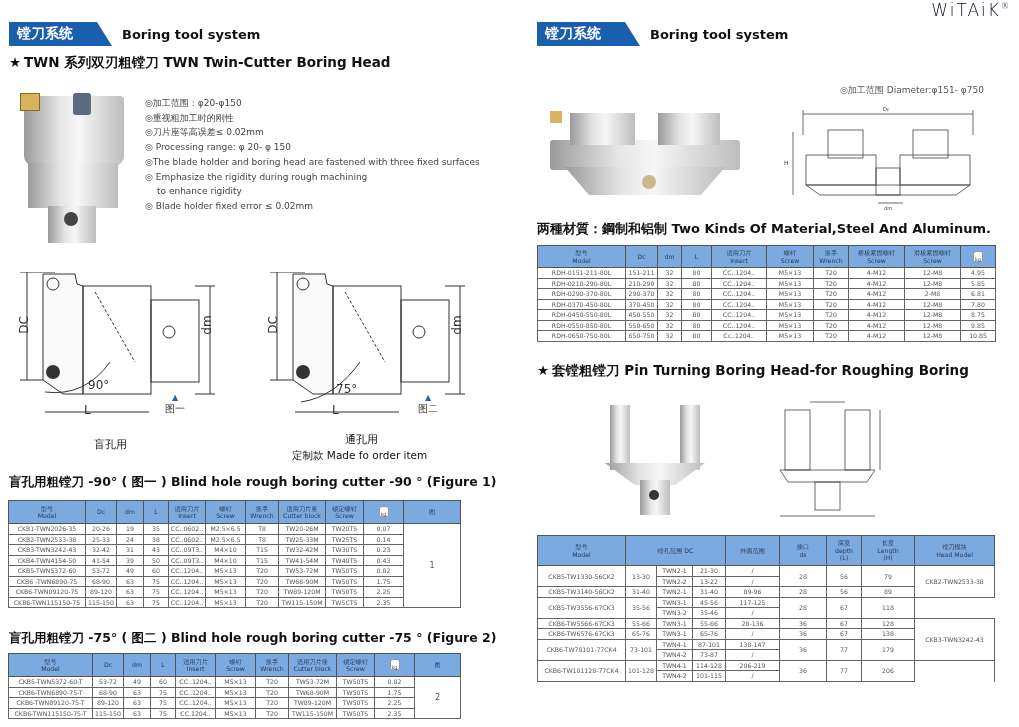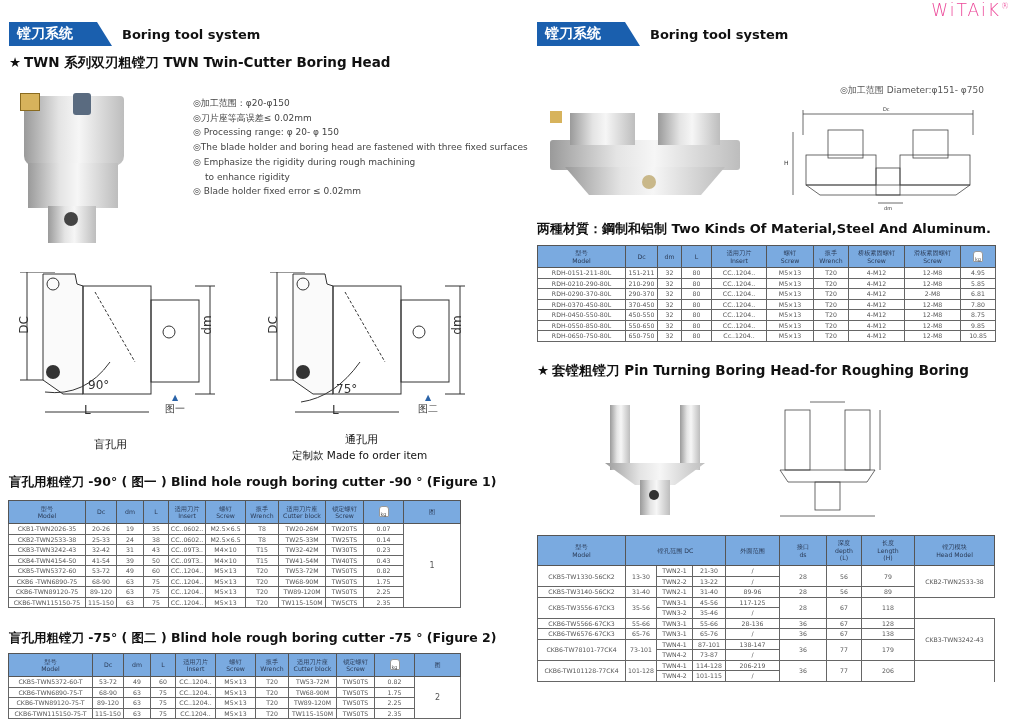--- a/index.html
+++ b/index.html
@@ -3,32 +3,32 @@
 <meta charset="utf-8">
 <style>
   * { box-sizing: border-box; margin: 0; padding: 0; }
   html, body { width: 1019px; height: 727px; background: #ffffff; overflow: hidden; }
   body { font-family: "DejaVu Sans", "Liberation Sans", sans-serif; color: #1a1a1a; position: relative; }
 
   .col { position: absolute; top: 0; height: 727px; }
   .col-left { left: 0; width: 510px; }
   .col-right { left: 510px; width: 509px; }
 
-  .brand { position: absolute; right: 8px; top: 0; font-family: "DejaVu Sans", sans-serif; font-size: 17px; letter-spacing: 2px; color: #ec4899; font-weight: 300; }
+  .brand { position: absolute; right: 8px; top: 0; font-family: "DejaVu Sans", sans-serif; font-size: 17px; letter-spacing: 2px; color: #0f172a; font-weight: 300; }
   .brand sup { font-size: 8px; }
 
   .band { position: absolute; top: 22px; height: 24px; display: flex; align-items: center; }
   .band-tag { position: relative; height: 24px; width: 103px; background: #1a5fae; color: #fff; font-size: 14px; font-weight: bold; display: flex; align-items: center; padding-left: 8px; clip-path: polygon(0 0, 88px 0, 103px 100%, 0 100%); }
   .band-title { margin-left: 10px; font-size: 13px; font-weight: bold; color: #111; }
 
   .h2 { position: absolute; font-size: 13.5px; font-weight: bold; color: #111; white-space: nowrap; }
   .h2 .star { margin-right: 3px; }
 
   .feat { position: absolute; left: 145px; top: 96px; font-size: 9px; color: #444; line-height: 14.7px; }
-  .feat div { white-space: nowrap; margin-left: 48px; }
+  .feat div { white-space: nowrap; }
   .feat .indent { padding-left: 12px; }
   .metal { background: linear-gradient(90deg, #9a9a9a 0%, #e4e4e4 35%, #f6f6f6 55%, #bdbdbd 100%); }
   .dim-label { position: absolute; font-size: 12px; color: #333; }
   .caption { position: absolute; font-size: 11px; color: #111; white-space: nowrap; }
   .fig-mark { position: absolute; font-size: 10px; color: #333; }
   .fig-mark .tri { color: #2a63a8; font-size: 8px; display: block; text-align: center; }
 
   table.spec { position: absolute; border-collapse: collapse; font-size: 6.2px; color: #555; table-layout: fixed; }
   table.spec th { background: #7aaae0; color: #2a3a55; font-weight: normal; border: 1px solid #555; padding: 0 1px; line-height: 7.5px; text-align: center; }
   table.spec td { border: 1px solid #666; text-align: center; padding: 0 1px; white-space: nowrap; overflow: hidden; background: #fff; }
@@ -54,20 +54,21 @@
     <div class="metal" style="position:absolute; left:6px; top:8px; width:100px; height:70px; border-radius:4px 4px 10px 10px;"></div>
     <div style="position:absolute; left:2px; top:5px; width:20px; height:18px; background:#d7b35c; border:1px solid #8a6b20;"></div>
     <div style="position:absolute; left:55px; top:5px; width:18px; height:22px; background:#5a6b80; border-radius:3px;"></div>
     <div class="metal" style="position:absolute; left:10px; top:75px; width:90px; height:45px;"></div>
     <div class="metal" style="position:absolute; left:30px; top:118px; width:48px; height:37px;"></div>
     <div style="position:absolute; left:46px; top:124px; width:14px; height:14px; border-radius:50%; background:#444;"></div>
   </div>
 
   <div class="feat">
     <div>◎加工范围：φ20-φ150</div>
+    <div>◎重视粗加工时的刚性</div>
     <div>◎刀片座等高误差≤ 0.02mm</div>
     <div>◎ Processing range: φ 20- φ 150</div>
     <div>◎The blade holder and boring head are fastened with three fixed surfaces</div>
     <div>◎ Emphasize the rigidity during rough machining</div>
     <div class="indent">to enhance rigidity</div>
     <div>◎ Blade holder fixed error ≤ 0.02mm</div>
   </div>
 
   <div>
     <svg style="position:absolute; left:15px; top:272px;" width="200" height="150" viewBox="0 0 200 150">

